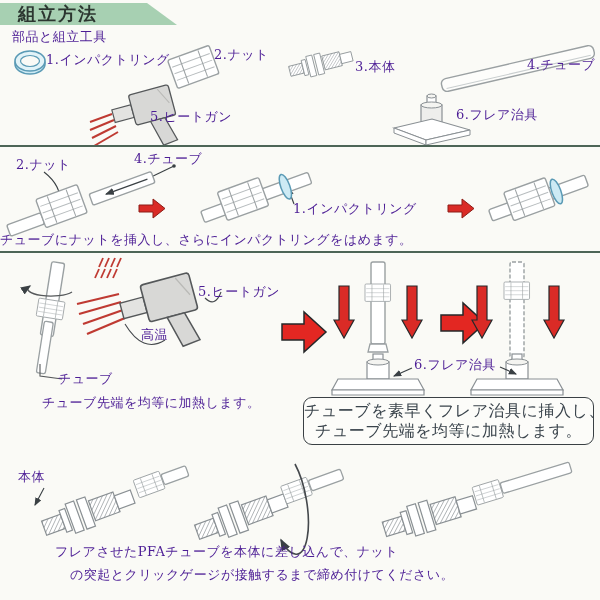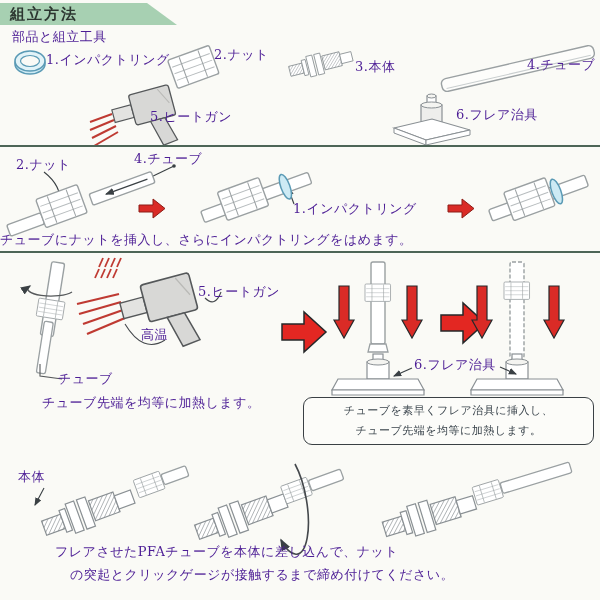--- a/index.html
+++ b/index.html
@@ -1,24 +1,24 @@
 <!DOCTYPE html>
 <html><head>
 <meta charset="utf-8">
 <style>
   html,body{margin:0;padding:0;}
   .stage{position:relative;width:600px;height:600px;background:#fafaf6;overflow:hidden;
          font-family:"DejaVu Serif","Liberation Serif",serif;color:#3a444c;}
   .abs{position:absolute;}
   .jp{font-size:13px;letter-spacing:.5px;white-space:nowrap;color:#4c1d95;}
-  .jp-sm{font-size:11px;letter-spacing:.5px;white-space:nowrap;color:#3a444c;}
+  .jp-sm{font-size:16px;letter-spacing:.5px;white-space:nowrap;color:#3a444c;}
   .banner{left:0;top:3px;width:177px;height:22px;background:#a7d0b2;
           clip-path:polygon(0 0,147px 0,177px 100%,0 100%);}
   .banner span{display:block;padding-left:10px;line-height:22px;font-weight:bold;
-               font-size:15px;color:#2c3630;letter-spacing:2px;}
+               font-size:18px;color:#2c3630;letter-spacing:2px;margin-left:8px;}
   .divider{left:0;width:600px;height:0;border-top:2px solid #4d6557;}
   .infobox{left:303px;top:397px;width:289px;height:43px;border:1.6px solid #3a4044;
            border-radius:9px;background:#fcfcf9;text-align:center;padding-top:3px;box-sizing:content-box;}
   .infobox div{line-height:20px;}
   .caption-center{left:0;top:231px;width:600px;}
   svg{display:block;overflow:visible;}
 </style>
 </head>
 <body>
 

